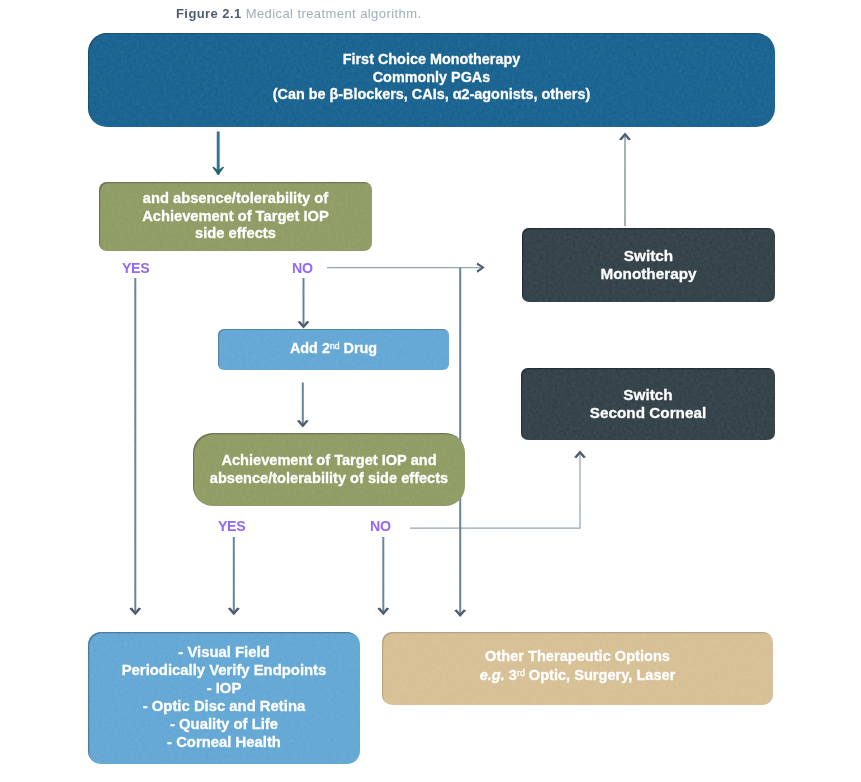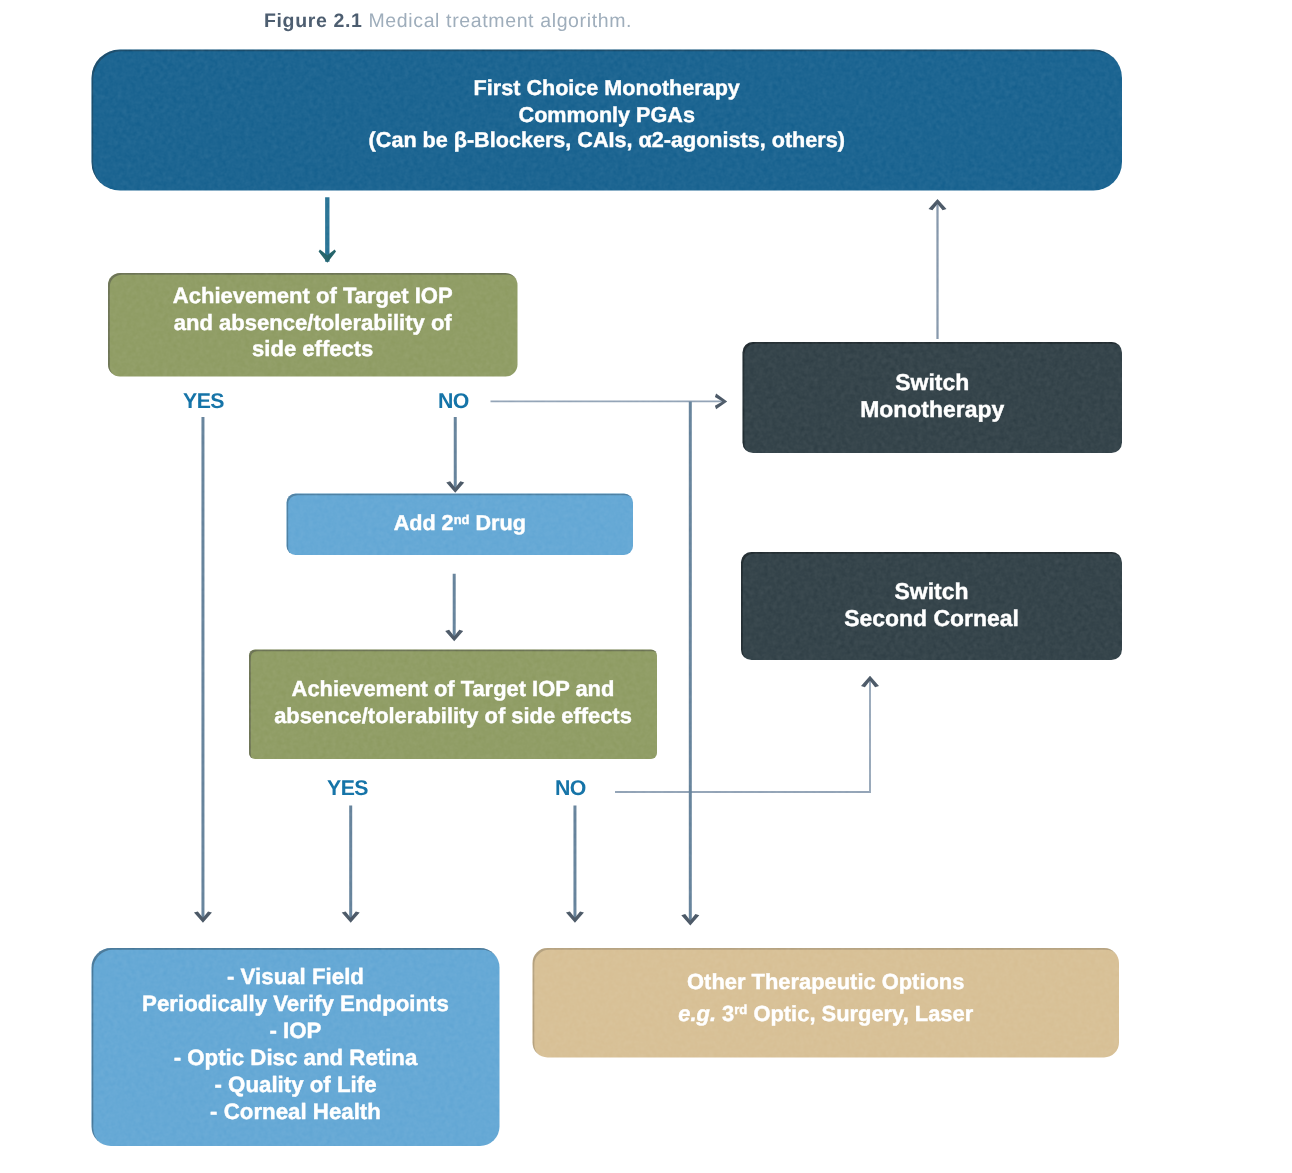--- a/index.html
+++ b/index.html
@@ -1,36 +1,36 @@
 <!DOCTYPE html>
 <html><head>
 <meta charset="utf-8">
 <title>Medical treatment algorithm</title>
 <style>
   html,body{margin:0;padding:0;}
   body{width:861px;height:782px;background:#ffffff;font-family:"DejaVu Sans",sans-serif;overflow:hidden;}
   #stage{position:relative;width:861px;height:574px;}
   .cap{position:absolute;left:176px;top:5.5px;font-family:"Liberation Sans",sans-serif;font-size:13px;color:#97a7b6;letter-spacing:.42px;white-space:nowrap;}
   .cap b{font-weight:bold;color:#3f5165;}
-  .node{position:absolute;box-sizing:border-box;display:flex;align-items:center;justify-content:center;text-align:center;color:#ffffff;font-weight:bold;font-family:"Liberation Sans",sans-serif;-webkit-text-stroke:.28px #fff;}
+  .node{position:absolute;box-sizing:border-box;display:flex;align-items:center;justify-content:center;text-align:center;color:#ffffff;font-weight:bold;font-family:"Liberation Sans",sans-serif;margin-left:27px;-webkit-text-stroke:.28px #fff;}
   .node .txt{width:100%;}
-  .lbl{position:absolute;font-family:"Liberation Sans",sans-serif;font-weight:bold;font-size:14.2px;color:#0369a1;letter-spacing:-.35px;}
+  .lbl{position:absolute;font-family:"Liberation Sans",sans-serif;font-weight:bold;font-size:14.2px;color:#8b5cf6;letter-spacing:-.35px;}
   svg.lines{position:absolute;left:0;top:0;width:861px;height:782px;pointer-events:none;}
 
   
   .n-first {left:61px;  top:33px;  width:687px; height:94px;  background:#0b5989; border-radius:19px; box-shadow:inset 1.1px 1.1px 0 rgba(15,35,50,.45); font-size:14.4px; line-height:17.7px; padding-bottom:5px;}
   .n-ach1  {left:72px;  top:182px; width:273px; height:69px;  background:#88965a; border-radius:8px;  font-size:14.7px; line-height:17.9px; box-shadow:inset 1.2px 1.2px 0 rgba(70,72,62,.55);}
   .n-swmono{left:495px; top:228px; width:253px; height:74px;  background:#26363d; border-radius:7px; box-shadow:inset 1.2px 1.2px 0 rgba(5,12,16,.55);  font-size:15.3px; line-height:17.7px;}
   .n-add2  {left:191px; top:329px; width:231px; height:41px;  background:#5aa2d2; border-radius:6px; box-shadow:inset 1.1px 1.1px 0 rgba(25,45,62,.35);  font-size:14.4px; line-height:18px; padding-bottom:4px;}
-  .n-ach2  {left:166px; top:433px; width:272px; height:73px;  background:#88965a; border-radius:4px;  font-size:14.6px;line-height:17.9px; box-shadow:inset 1.2px 1.2px 0 rgba(70,72,62,.55);}
+  .n-ach2  {left:166px; top:433px; width:272px; height:73px;  background:#88965a; border-radius:20px;  font-size:14.6px;line-height:17.9px; box-shadow:inset 1.2px 1.2px 0 rgba(70,72,62,.55);}
   .n-swsec {left:494px; top:368px; width:254px; height:72px;  background:#26363d; border-radius:7px; box-shadow:inset 1.2px 1.2px 0 rgba(5,12,16,.55);  font-size:15.3px; line-height:17.7px;}
   .n-endp  {left:61px;  top:632px; width:272px; height:132px; background:#5aa2d2; border-radius:13px; box-shadow:inset 1.2px 1.2px 0 rgba(25,45,62,.42); font-size:14.85px;line-height:17.9px;}
   .n-other {left:355px; top:632px; width:391px; height:73px;  background:#d5bc8f; border-radius:10px; box-shadow:inset 1.2px 1.2px 0 rgba(110,98,76,.35);  font-size:14.6px;line-height:17.6px; padding-bottom:4px;}
 
-  .node sup{font-size:.60em;vertical-align:.50em;font-weight:bold;}
+  .node sup{font-size:.60em;vertical-align:.50em;font-weight:normal;}
   .node i{font-style:italic;}
 
   .l-yes1{left:122px; top:260px;}
   .l-no1 {left:292px; top:260px;}
   .l-yes2{left:218px; top:518px;}
   .l-no2 {left:370px; top:518px;}
 
   
   #art{position:absolute;left:0;top:0;width:861px;height:782px;filter:blur(.5px);}
   #grain{position:absolute;left:0;top:0;width:861px;height:782px;pointer-events:none;mix-blend-mode:multiply;opacity:.30;}
@@ -100,22 +100,22 @@
   <div class="node n-first">
     <div class="txt">
       <div>First Choice Monotherapy</div>
       <div>Commonly PGAs</div>
       <div>(Can be β-Blockers, CAIs, α2-agonists, others)</div>
     </div>
   </div>
 
   <div class="node n-ach1">
     <div class="txt">
+      <div>and absence/tolerability of</div>
       <div>Achievement of Target IOP</div>
-      <div>and absence/tolerability of</div>
       <div>side effects</div>
     </div>
   </div>
 
   <div class="node n-swmono">
     <div class="txt">
       <div>Switch</div>
       <div>Monotherapy</div>
     </div>
   </div>

